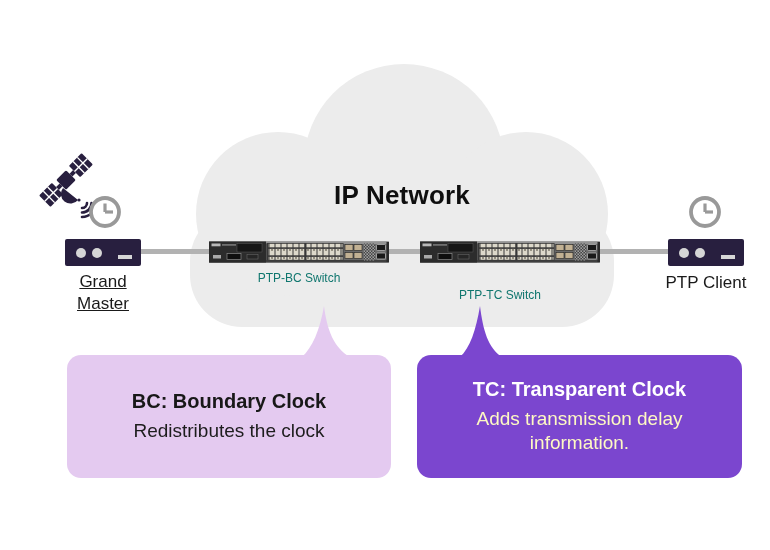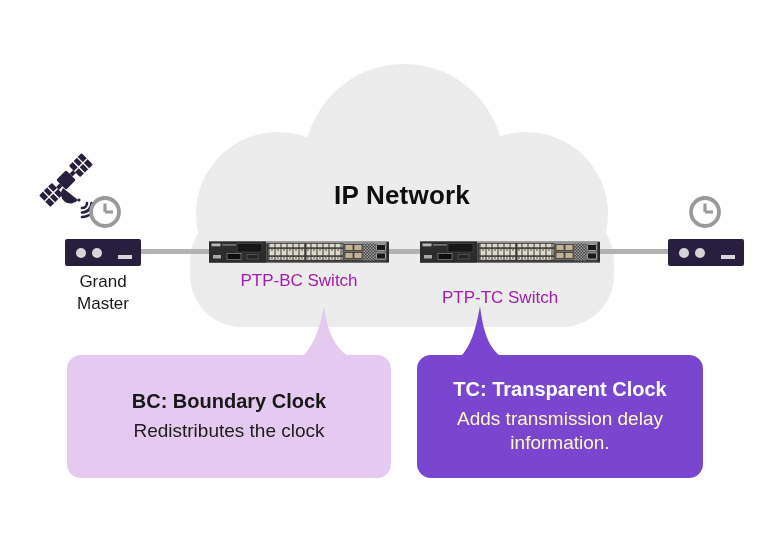--- a/index.html
+++ b/index.html
@@ -22,41 +22,41 @@
 
   
   .device { width:76px; height:27px; background:#281f3f; border-radius:2px; z-index:2; }
   .device .dot { position:absolute; width:10px; height:10px; border-radius:50%; background:#d6d6d6; top:8.5px; }
   .device .dot.d1 { left:11px; } .device .dot.d2 { left:27px; }
   .device .dash { position:absolute; width:14px; height:4.5px; background:#d6d6d6; right:9px; bottom:7px; }
   .gm-device { left:51px; top:239px; }
   .client-device { left:654px; top:239px; }
 
   .node-label { text-align:center; font-size:17px; line-height:1.3; color:#1a1a1a; z-index:2; }
-  .gm-label { left:48px; top:271px; width:82px; }
+  .gm-label { left:48px; top:271px; width:82px;text-decoration:underline; }
   .client-label { left:651px; top:272px; width:82px; }
-  .switch-label { font-size:17px; width:180px; text-align:center; color:#a21caf; z-index:2; }
+  .switch-label { font-size:12px; width:180px; text-align:center; color:#0f766e; z-index:2; }
   .bc-switch-label { left:195px; top:271px; }
   .tc-switch-label { left:396px; top:288px; }
 
   .switch-svg { z-index:2; }
   .bc-switch { left:195px; top:240px; }
   .tc-switch { left:406px; top:240px; }
 
   .sat-svg { left:18px; top:150px; z-index:2; }
   .clock-svg { z-index:2; }
   .clock-left { left:73px; top:194px; }
   .clock-right { left:673px; top:194px; }
 
   
   .tails-svg { left:280px; top:300px; z-index:2; }
   .callout { border-radius:14px; z-index:3; display:flex; flex-direction:column;
     align-items:center; justify-content:center; text-align:center; }
   .callout-bc { left:53px; top:355px; width:324px; height:123px; background:#e4caf0; }
-  .callout-tc { left:403px; top:355px; width:286px; height:123px; background:#7b46cf; }
+  .callout-tc { left:403px; top:355px; width:325px; height:123px; background:#7b46cf; }
   .callout-title { font-size:20px; font-weight:700; }
   .callout-body { font-size:19px; margin-top:6px; line-height:1.25; }
   .callout-bc .callout-title { color:#181818; }
   .callout-bc .callout-body { color:#1d1d1d; }
   .callout-tc .callout-title { color:#ffffff; }
   .callout-tc .callout-body { color:#fef9c3; width:260px; }
 </style>
 </head>
 <body>
 
@@ -194,20 +194,21 @@
     </g>
     <rect x="177.5" y="2" width="2.5" height="20" fill="#2b2b2b"></rect>
   </svg>
   <div class="abs switch-label tc-switch-label">PTP-TC Switch</div>
 
   <div class="abs device client-device">
     <span class="dot d1"></span>
     <span class="dot d2"></span>
     <span class="dash"></span>
   </div>
+  <div class="abs node-label client-label">PTP Client</div>
 
   <svg class="abs tails-svg" width="220" height="60" viewBox="0 0 220 60">
     <path fill="#e4caf0" d="M30,6 C26,30 18,48 8,57 L56,57 C40,48 33,30 30,6 Z"></path>
     <path fill="#7b46cf" d="M186,6 C182,30 176,48 166,57 L208,57 C194,48 189,30 186,6 Z"></path>
   </svg>
 
   <div class="abs callout callout-bc">
     <div class="callout-title">BC: Boundary Clock</div>
     <div class="callout-body">Redistributes the clock</div>
   </div>

